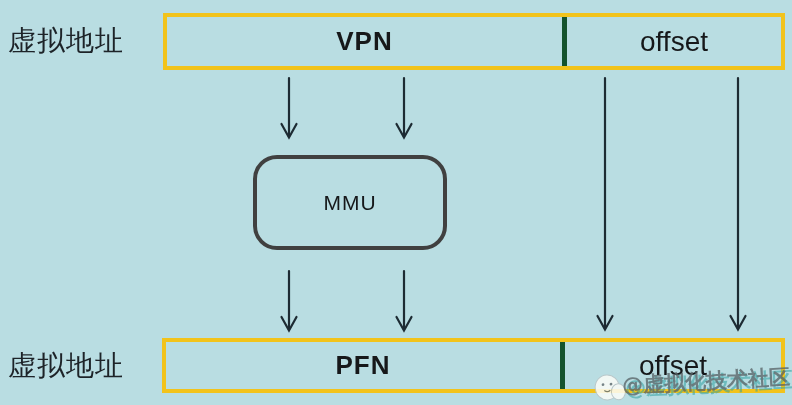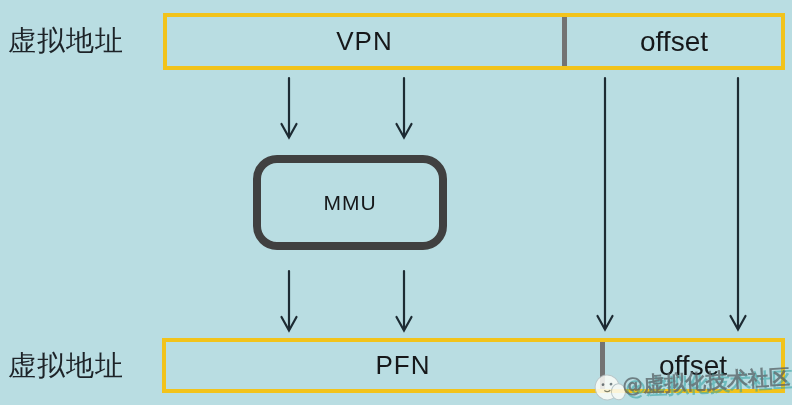--- a/index.html
+++ b/index.html
@@ -31,44 +31,44 @@
 
   
   .addr-box {
     position: absolute;
     display: flex;
     border: 4px solid #f2c31b;
     box-sizing: border-box;
     background: transparent;
   }
   .addr-box.top-box    { left: 163px; top: 13px;  width: 622px; height: 57px; }
-  .addr-box.bottom-box { left: 162px; top: 338px; width: 623px; height: 55px; padding-left: 40px; }
+  .addr-box.bottom-box { left: 162px; top: 338px; width: 623px; height: 55px; }
   .addr-cell {
     display: flex;
     align-items: center;
     justify-content: center;
     box-sizing: border-box;
     color: #16181a;
   }
-  .addr-cell.first { border-right: 5px solid #737373; }
+  .addr-cell.first { border-right: 5px solid #14532d; font-weight: bold; }
   .top-box    .addr-cell.first { width: 400px; }
   .top-box    .addr-cell.second { flex: 1; }
   .bottom-box .addr-cell.first { width: 399px; }
   .bottom-box .addr-cell.second { flex: 1; }
   .cell-text-big   { font-size: 26px; font-weight: 500; letter-spacing: 1px; }
   .cell-text-small { font-size: 28px; font-weight: 500; }
 
   
   .mmu-box {
     position: absolute;
     left: 253px;
     top: 155px;
     width: 194px;
     height: 95px;
-    border: 8px solid #404040;
+    border: 4px solid #404040;
     border-radius: 24px;
     box-sizing: border-box;
     display: flex;
     align-items: center;
     justify-content: center;
     font-size: 21px;
     font-weight: 500;
     color: #16181a;
     letter-spacing: 1px;
     background: transparent;

